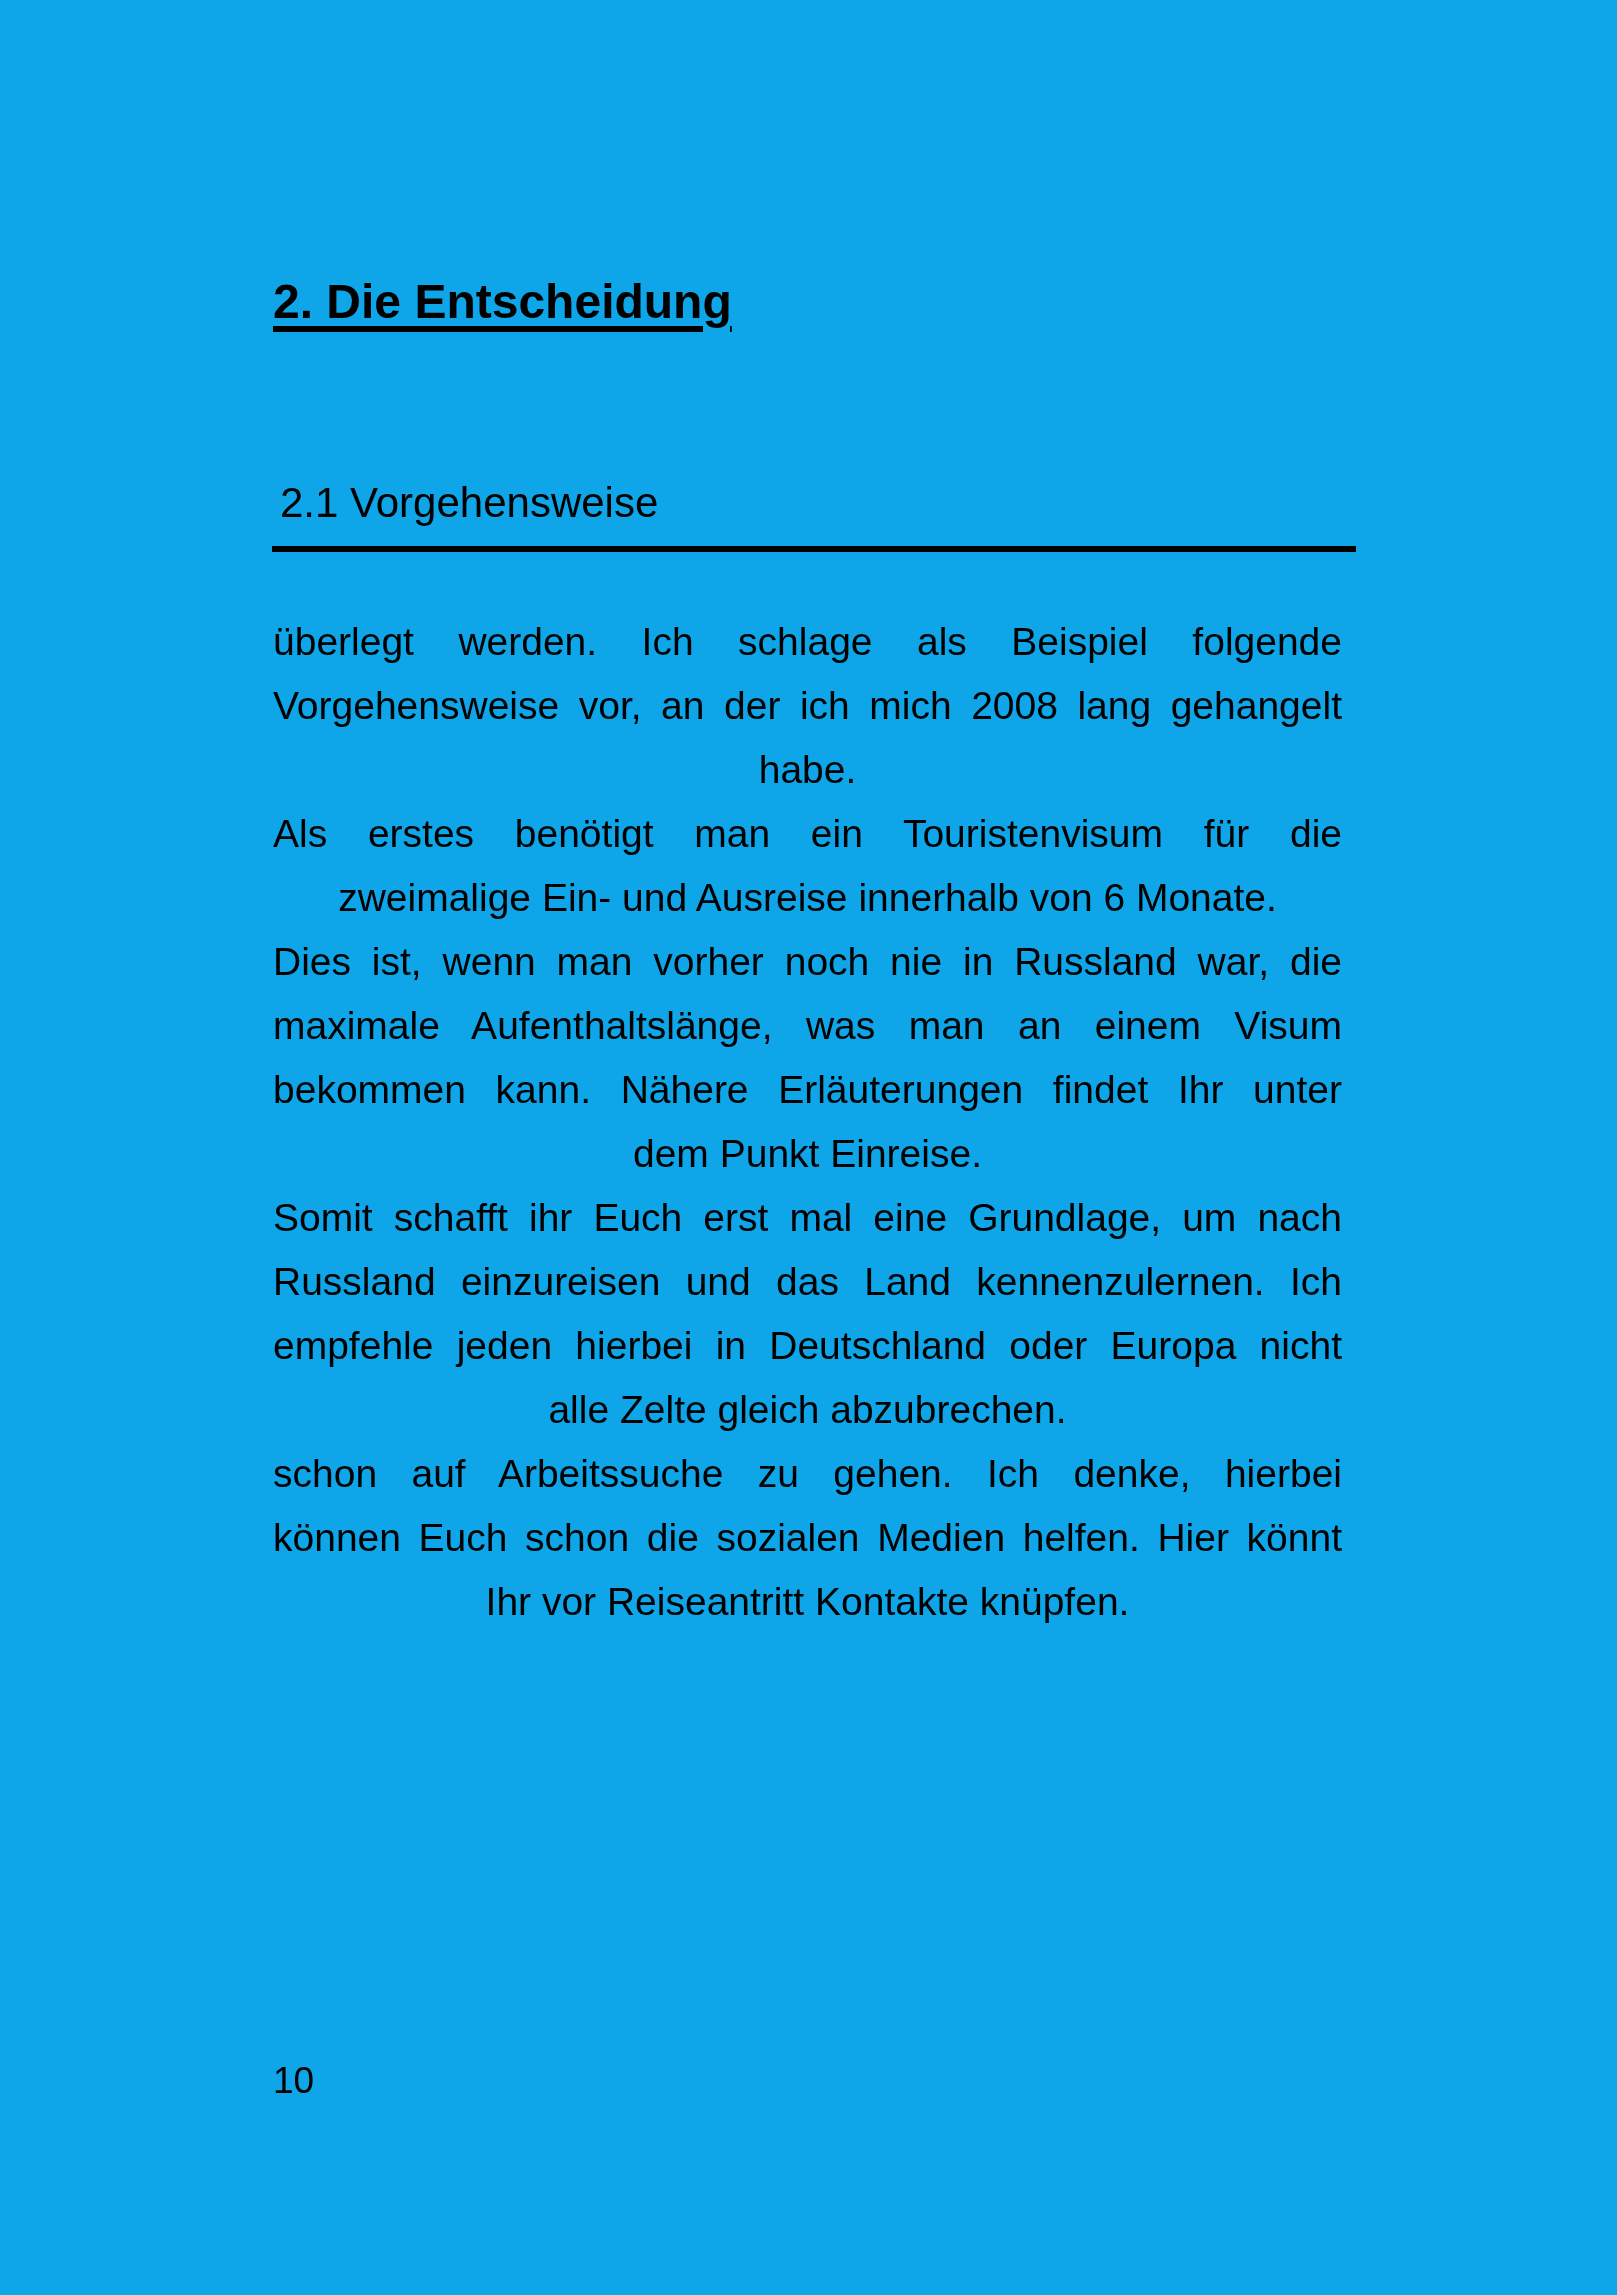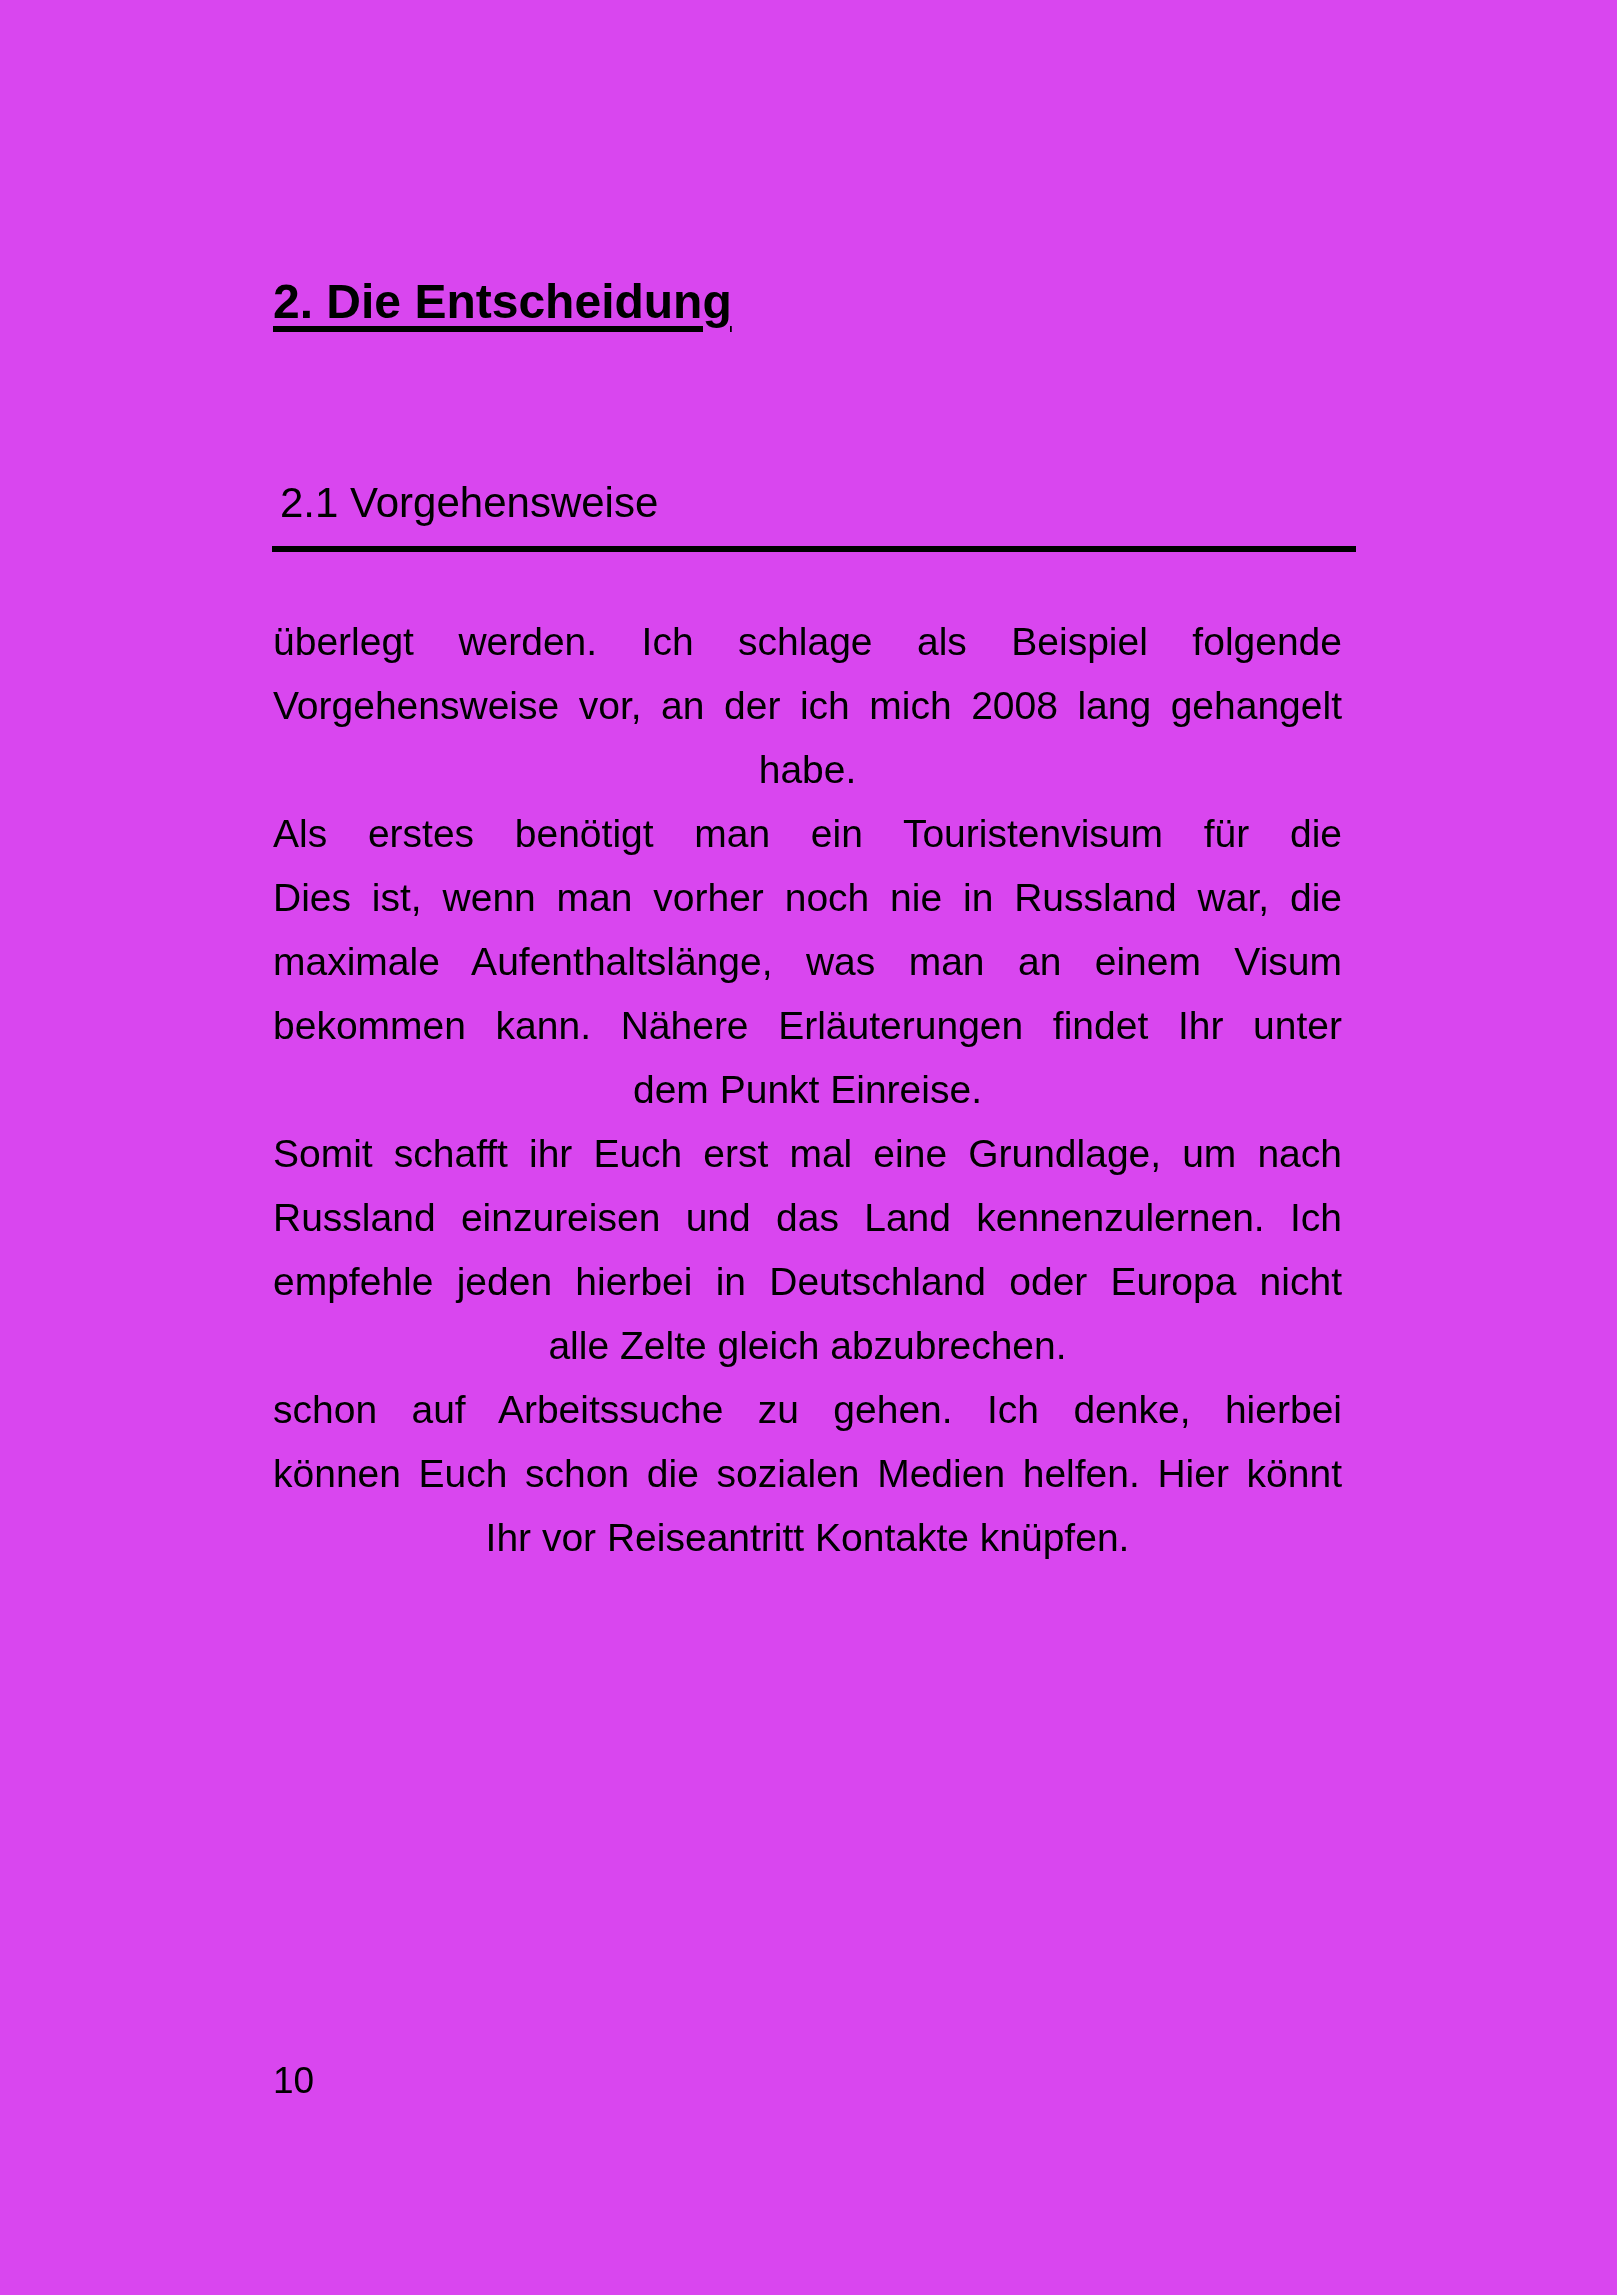--- a/index.html
+++ b/index.html
@@ -4,21 +4,21 @@
 <style>
   html, body {
     margin: 0;
     padding: 0;
     background: #ffffff;
   }
   .page {
     position: relative;
     width: 1618px;
     height: 2295px;
-    background: #d946ef;
+    background: #0ea5e9;
     color: #000000;
     font-family: "Liberation Sans", "DejaVu Sans", sans-serif;
     overflow: hidden;
   }
   .heading {
     position: absolute;
     left: 273px;
     top: 273px;
     font-size: 48px;
     font-weight: bold;
@@ -80,20 +80,21 @@
 
   <div class="subheading">2.1 Vorgehensweise</div>
 
   <div class="subheading-rule"></div>
 
   <div class="body-text">
       <div class="line j">überlegt werden. Ich schlage als Beispiel folgende</div>
       <div class="line j">Vorgehensweise vor, an der ich mich 2008 lang gehangelt</div>
       <div class="line">habe.</div>
       <div class="line j">Als erstes benötigt man ein Touristenvisum für die</div>
+      <div class="line">zweimalige Ein- und Ausreise innerhalb von 6 Monate.</div>
       <div class="line j">Dies ist, wenn man vorher noch nie in Russland war, die</div>
       <div class="line j">maximale Aufenthaltslänge, was man an einem Visum</div>
       <div class="line j">bekommen kann. Nähere Erläuterungen findet Ihr unter</div>
       <div class="line">dem Punkt Einreise.</div>
       <div class="line j">Somit schafft ihr Euch erst mal eine Grundlage, um nach</div>
       <div class="line j">Russland einzureisen und das Land kennenzulernen. Ich</div>
       <div class="line j">empfehle jeden hierbei in Deutschland oder Europa nicht</div>
       <div class="line">alle Zelte gleich abzubrechen.</div>
       <div class="line j">schon auf Arbeitssuche zu gehen. Ich denke, hierbei</div>
       <div class="line j">können Euch schon die sozialen Medien helfen. Hier könnt</div>

